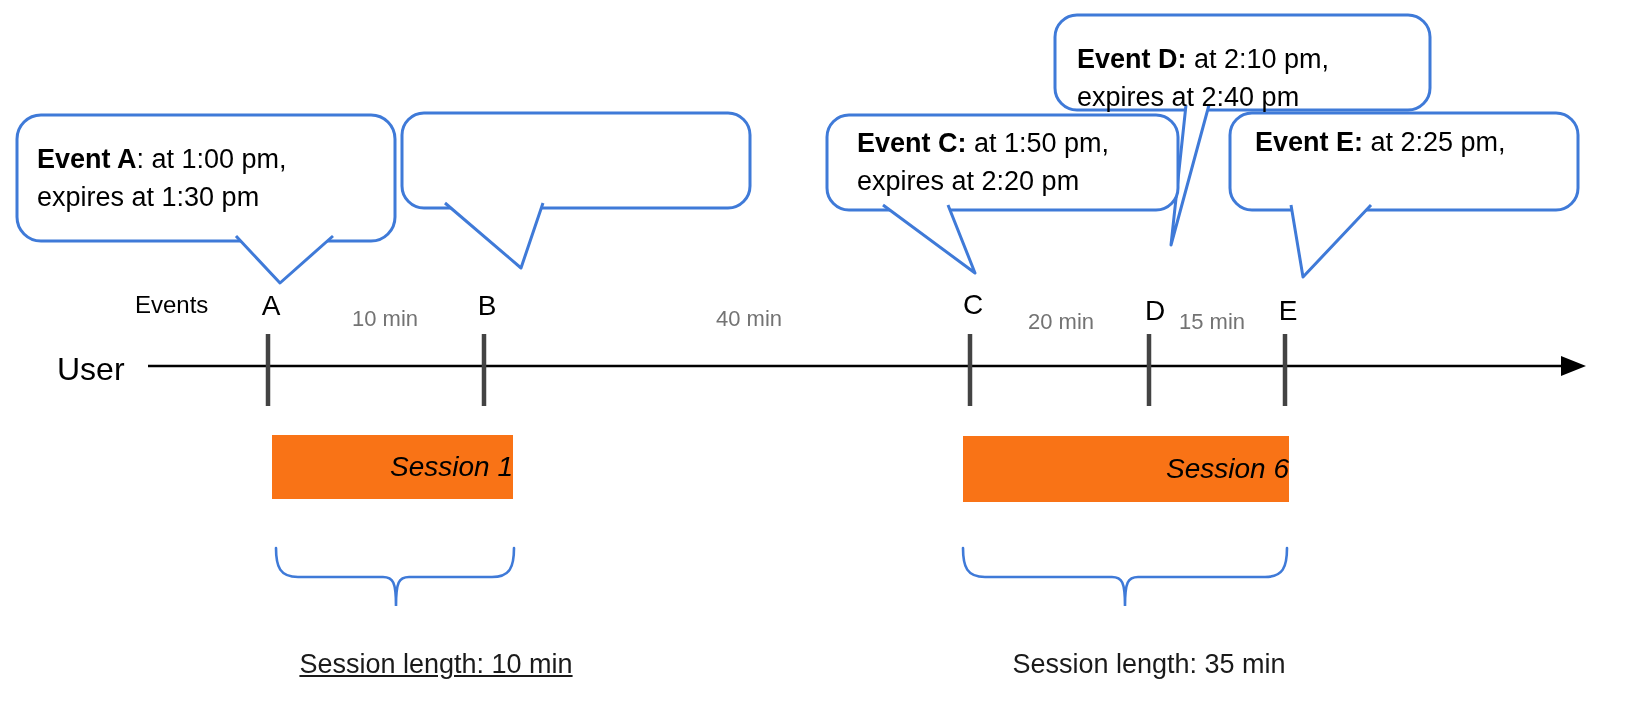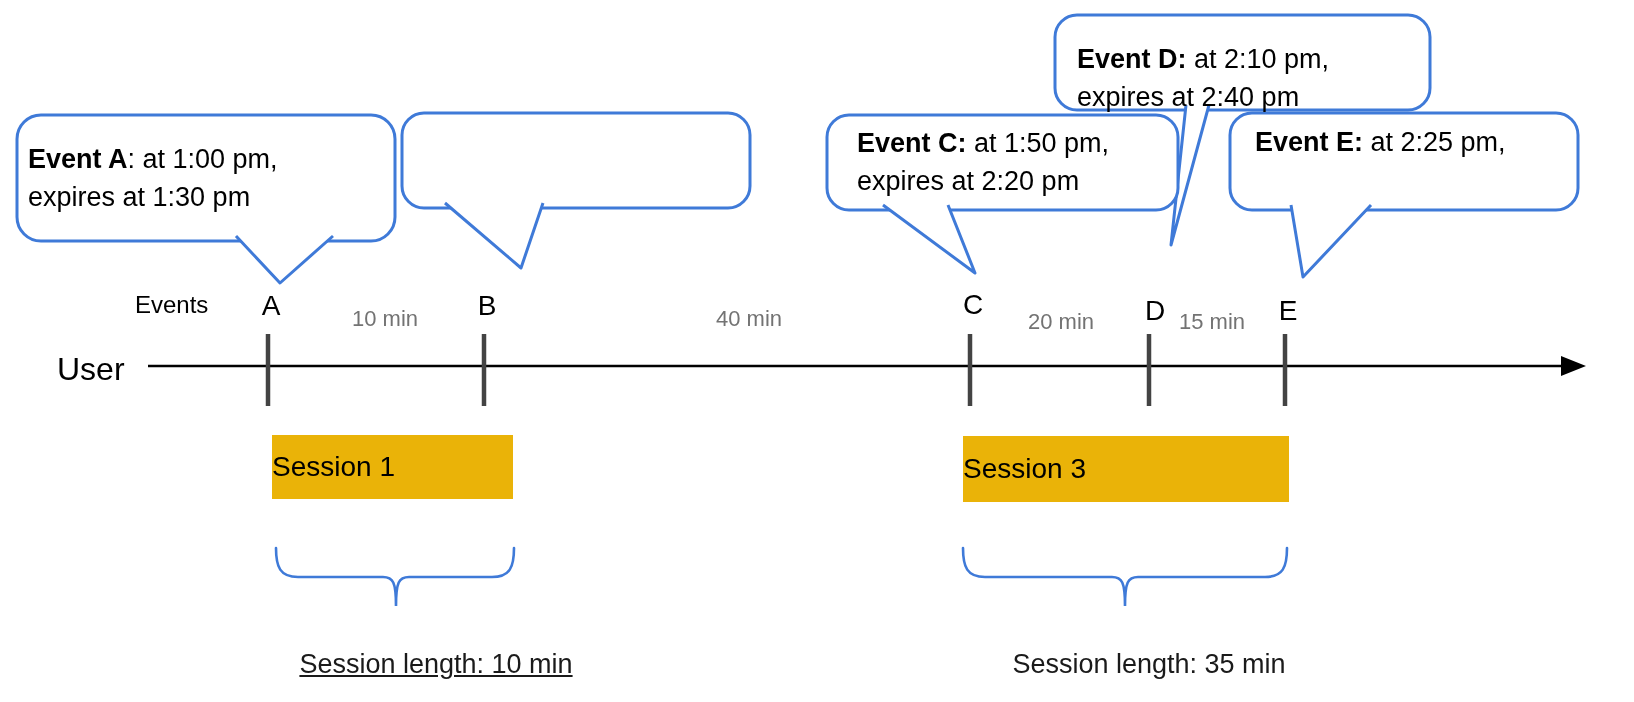--- a/index.html
+++ b/index.html
@@ -14,23 +14,24 @@
   .layer{position:absolute;left:0;top:0;}
   .lbl{position:absolute;white-space:nowrap;line-height:1.1;}
   .ctr{transform:translateX(-50%);}
   .bubble-text{position:absolute;font-size:27px;line-height:38px;white-space:nowrap;}
   .bubble-text b{font-weight:bold;}
   .mark{font-size:28px;}
   .interval{font-size:22px;color:#737373;}
   .events-label{font-size:24px;}
   .user-label{font-size:32px;}
   .session{
-    position:absolute;background:#eab308;
-    display:flex;align-items:center;justify-content:flex-start;
+    position:absolute;background:#f97316;
+    display:flex;align-items:center;justify-content:flex-end;
     font-size:28px;
+    font-style:italic;
   }
   .session-length{font-size:27px;color:#1a1a1a;}
 </style>
 </head>
 <body>
 
 <div class="canvas">
 
   <svg class="layer" width="1634" height="702" viewBox="0 0 1634 702">
 
@@ -57,21 +58,21 @@
     <line x1="970" y1="334" x2="970" y2="406" stroke-width="4.5" stroke="#434343"></line>
     <line x1="1149" y1="334" x2="1149" y2="406" stroke-width="4.5" stroke="#434343"></line>
     <line x1="1285" y1="334" x2="1285" y2="406" stroke-width="4.5" stroke="#434343"></line>
 
     <path d="M276,548 C276,567 280,577 298,577 L383,577 C393,577 396,582 396,606
              C396,582 399,577 409,577 L492,577 C510,577 514,567 514,548" fill="none" stroke-width="2.6" stroke-linecap="round" stroke="#3f7ad8"></path>
     <path d="M963,548 C963,567 967,577 985,577 L1112,577 C1122,577 1125,582 1125,606
              C1125,582 1128,577 1138,577 L1265,577 C1283,577 1287,567 1287,548" fill="none" stroke-width="2.6" stroke-linecap="round" stroke="#3f7ad8"></path>
   </svg>
 
-  <div class="bubble-text" style="left:28px;top:140px;">
+  <div class="bubble-text" style="left:37px;top:140px;">
     <div><b>Event A</b><span>: at 1:00 pm,</span></div>
     <div>expires at 1:30 pm</div>
   </div>
 
 
   <div class="bubble-text" style="left:857px;top:124px;">
     <div><b>Event C:</b><span> at 1:50 pm,</span></div>
     <div>expires at 2:20 pm</div>
   </div>
 
@@ -95,19 +96,19 @@
 
   <div class="lbl ctr interval" style="left:385px;top:307px;">10 min</div>
   <div class="lbl ctr interval" style="left:749px;top:307px;">40 min</div>
   <div class="lbl ctr interval" style="left:1061px;top:310px;">20 min</div>
   <div class="lbl ctr interval" style="left:1212px;top:310px;">15 min</div>
 
   <div class="session" style="left:272px;top:435px;width:241px;height:64px;">
     <span>Session 1</span>
   </div>
   <div class="session" style="left:963px;top:436px;width:326px;height:66px;">
-    <span>Session 3</span>
+    <span>Session 6</span>
   </div>
 
   <div class="lbl ctr session-length" style="left:436px;top:650px;text-decoration:underline;">Session length: 10 min</div>
   <div class="lbl ctr session-length" style="left:1149px;top:650px;">Session length: 35 min</div>
 
 </div>
 
 </body></html>

